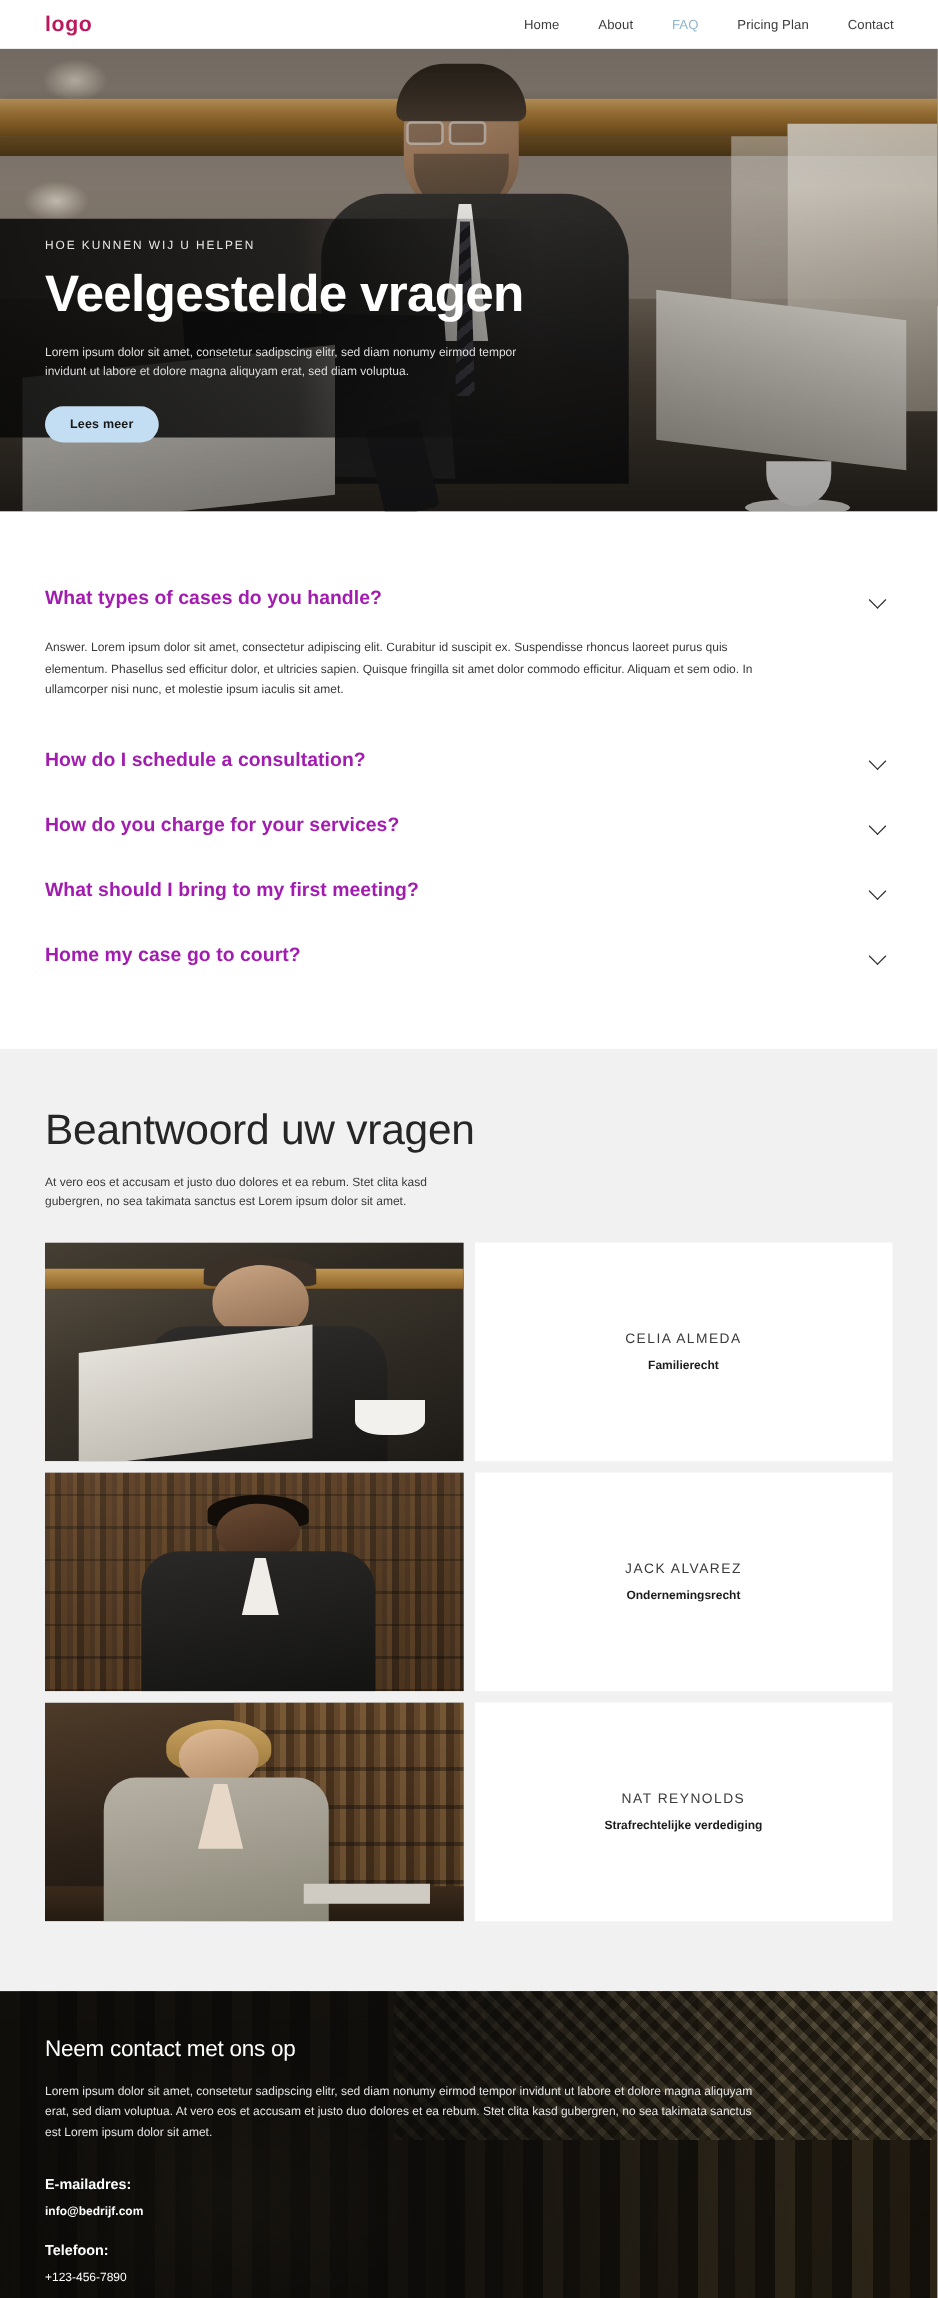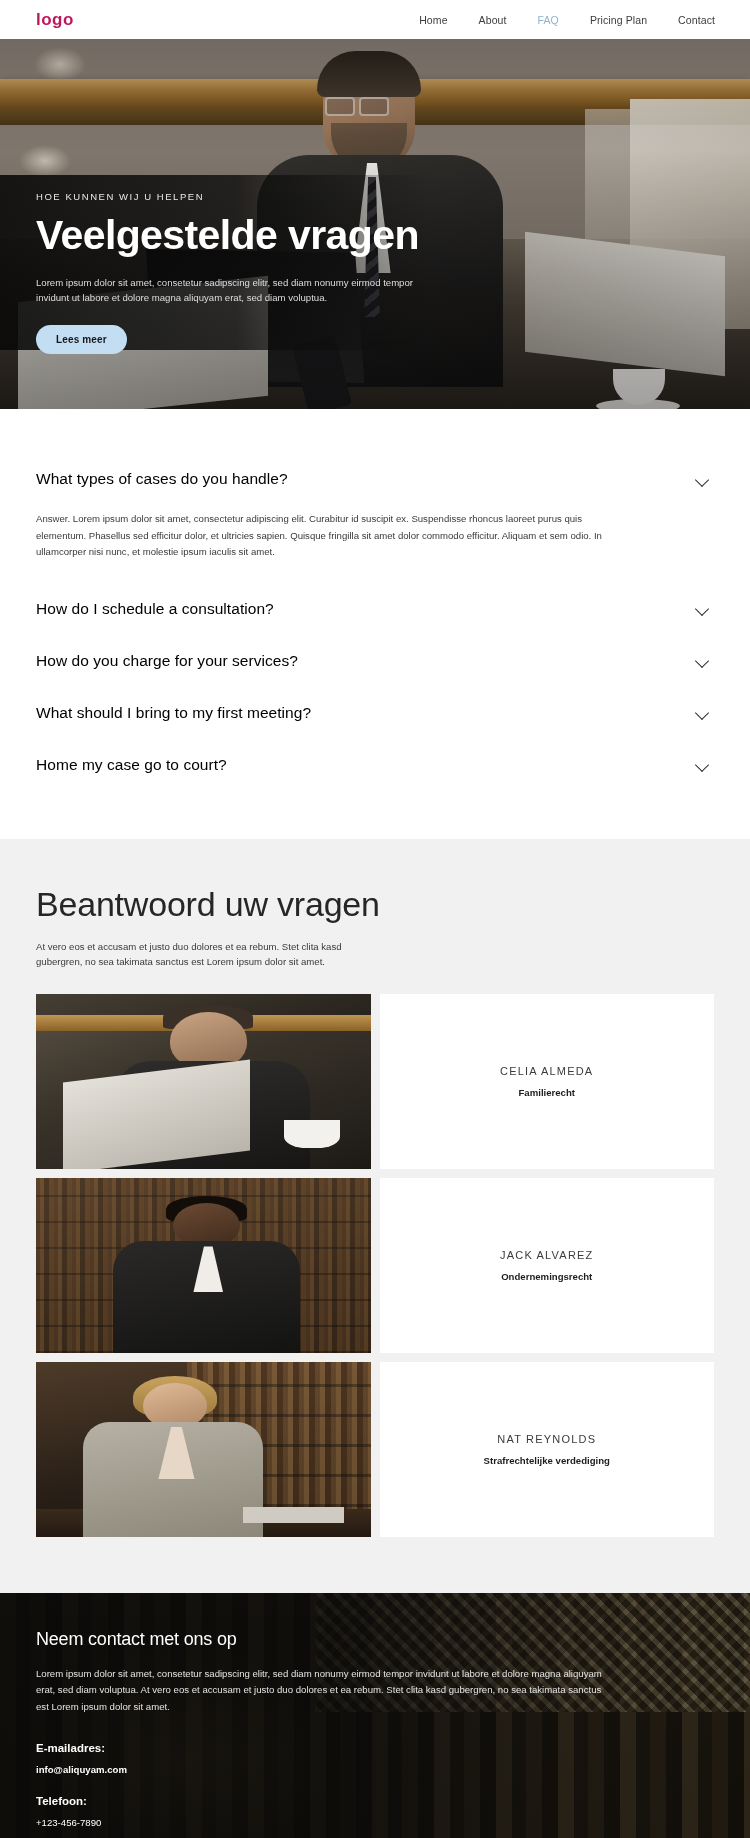--- a/index.html
+++ b/index.html
@@ -198,21 +198,21 @@
   .faq {
     background:#ffffff;
     padding:50px 36px 48px 36px;
   }
   .faq-item { border:none; }
   .faq-q-row {
     display:flex; align-items:center; justify-content:space-between;
     cursor:pointer; padding:11px 0;
   }
   .faq-q {
-    font-size:15.5px; color:#000000; font-weight:400; letter-spacing:.05px;
+    font-size:15.5px; color:#a21caf; font-weight:700; letter-spacing:.05px;
   }
   .chev {
     width:13px; height:13px; position:relative; flex:none; margin-right:5px;
   }
   .chev::before {
     content:""; position:absolute; left:1px; top:2px;
     width:9px; height:9px;
     border-right:1.6px solid #2f2f2f; border-bottom:1.6px solid #2f2f2f;
     transform:rotate(45deg);
   }
@@ -504,21 +504,21 @@
       <div class="ct-base"></div>
       <div class="ct-cols"></div>
       <div class="ct-ceil"></div>
       <div class="ct-arch"></div>
       <div class="ct-scrim"></div>
     </div>
     <div class="ct-inner">
       <h2 class="ct-title">Neem contact met ons op</h2>
       <p class="ct-body">Lorem ipsum dolor sit amet, consetetur sadipscing elitr, sed diam nonumy eirmod tempor invidunt ut labore et dolore magna aliquyam erat, sed diam voluptua. At vero eos et accusam et justo duo dolores et ea rebum. Stet clita kasd gubergren, no sea takimata sanctus est Lorem ipsum dolor sit amet.</p>
       <div class="ct-label">E-mailadres:</div>
-      <div class="ct-value">info@aliquyam.com</div>
+      <div class="ct-value">info@bedrijf.com</div>
       <div class="ct-label">Telefoon:</div>
       <div class="ct-value plain">+123-456-7890</div>
     </div>
   </section>
 
   <footer class="footer">
     <span class="footer-text">Sample text. Click to select the Text Element.</span>
   </footer>
 
 </div>

